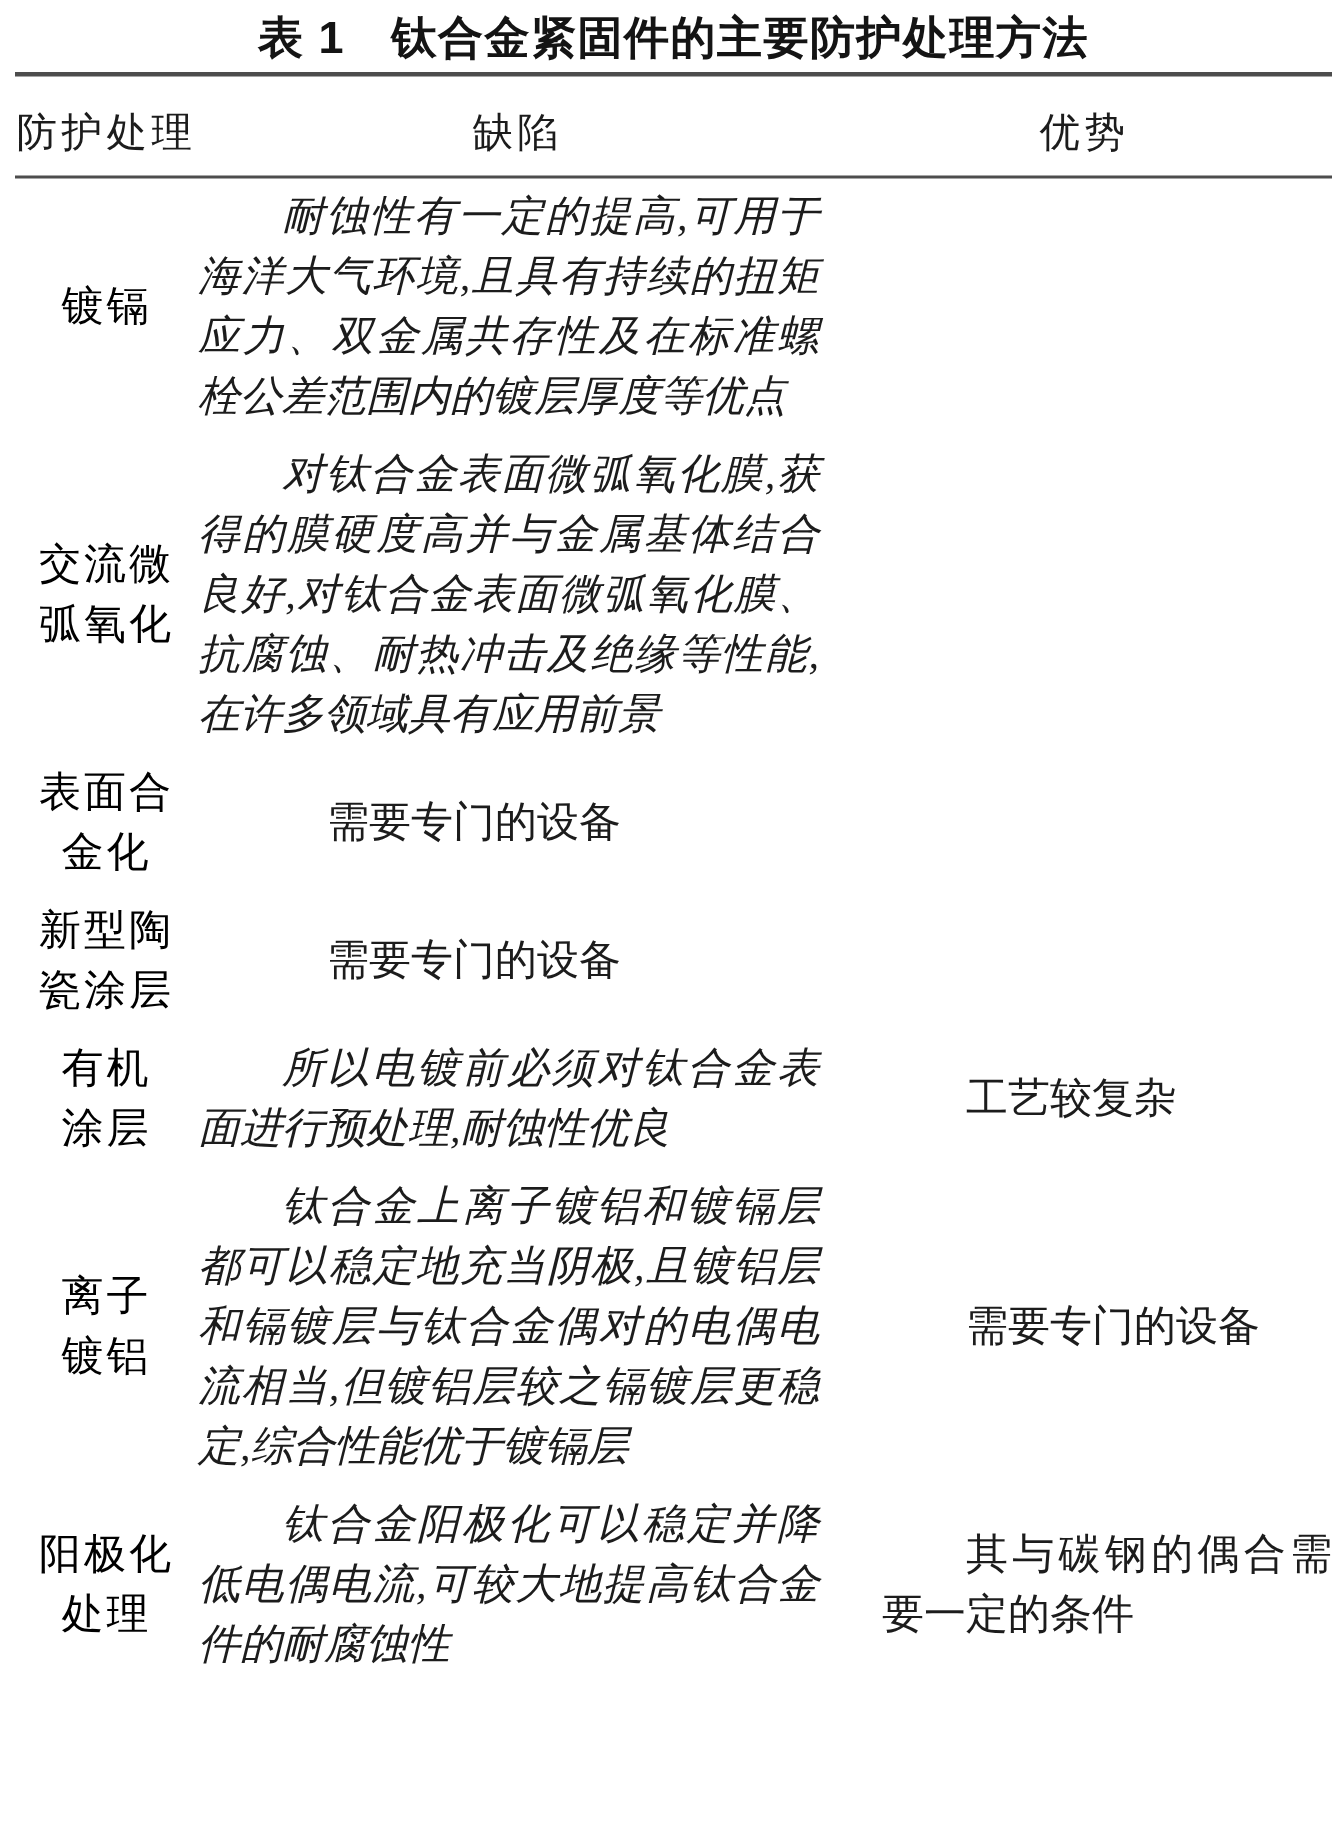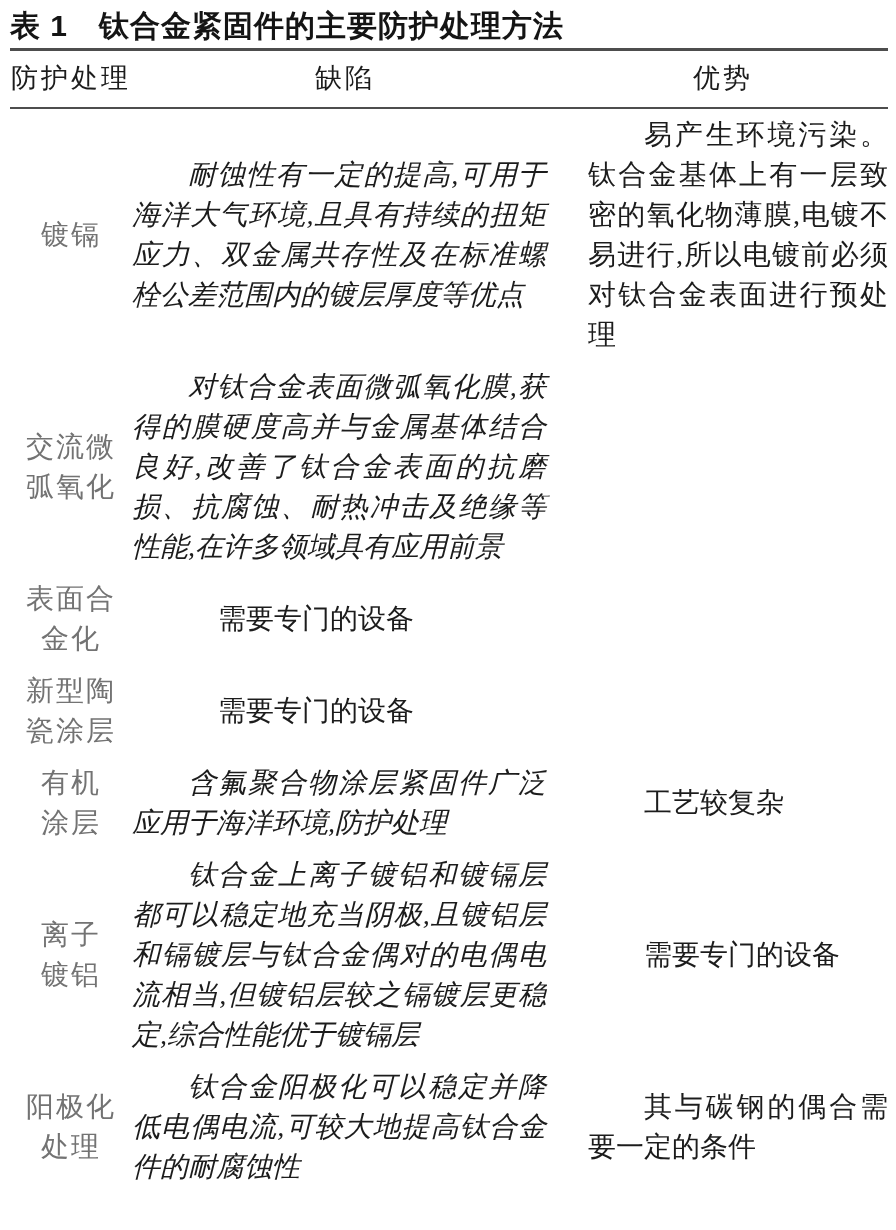--- a/index.html
+++ b/index.html
@@ -15,58 +15,58 @@
     background: #ffffff;
     color: #1c1c1c;
     font-family: "Liberation Serif", "DejaVu Serif", serif;
   }
   .table-title {
     font-family: "Liberation Sans", "DejaVu Sans", sans-serif;
     font-weight: bold;
     font-size: 30px;
     line-height: 44px;
     height: 44px;
-    text-align: left;
+    text-align: center;
     letter-spacing: 1px;
     color: #141414;
   }
   .rule {
     width: 100%;
     background: #4d4d4d;
     border: none;
   }
   .rule.thick { height: 3px; }
   .rule.thin  { height: 2px; }
 
   .grid {
     display: grid;
     grid-template-columns: 122px 426px 1fr;
     column-gap: 0;
     align-items: center;
   }
   .header-row {
-    padding: 10px 0 12px 0;
+    padding: 20px 0 12px 0;
   }
   .header-cell {
     font-size: 27px;
     line-height: 34px;
     text-align: center;
     letter-spacing: 3px;
     color: #1c1c1c;
   }
   .data-row {
     padding: 6px 0;
   }
   .cell-method {
     font-size: 28px;
     line-height: 40px;
     text-align: center;
     letter-spacing: 2px;
     white-space: pre-line;
-    color: #737373;
+    color: #000000;
   }
   .cell-adv { padding-right: 12px; font-style: italic; }
   .cell-def { padding-left: 30px; }
   .cell-adv p, .cell-def p {
     margin: 0;
     font-size: 28px;
     line-height: 40px;
     text-align: justify;
     text-justify: inter-character;
     text-indent: 2em;
@@ -89,30 +89,27 @@
   </div>
 
   <div class="rule thin"></div>
 
   <div id="table-body">
   <div class="grid data-row">
     <div class="cell-method">镀镉</div>
     <div class="cell-adv">
       <p>耐蚀性有一定的提高,可用于海洋大气环境,且具有持续的扭矩应力、双金属共存性及在标准螺栓公差范围内的镀层厚度等优点</p>
     </div>
-    <div class="cell-def">
-      <p>易产生环境污染。钛合金基体上有一层致密的氧化物薄膜,电镀不易进行,所以电镀前必须对钛合金表面进行预处理</p>
-    </div>
   </div>
 
   <div class="grid data-row">
     <div class="cell-method">交流微
 弧氧化</div>
     <div class="cell-adv">
-      <p>对钛合金表面微弧氧化膜,获得的膜硬度高并与金属基体结合良好,改善了钛合金表面的抗磨损、抗腐蚀、耐热冲击及绝缘等性能,在许多领域具有应用前景</p>
+      <p>对钛合金表面微弧氧化膜,获得的膜硬度高并与金属基体结合良好,对钛合金表面微弧氧化膜、抗腐蚀、耐热冲击及绝缘等性能,在许多领域具有应用前景</p>
     </div>
   </div>
 
   <div class="grid data-row">
     <div class="cell-method">表面合
 金化</div>
     <div class="cell-def">
       <p>需要专门的设备</p>
     </div>
   </div>
@@ -122,21 +119,21 @@
 瓷涂层</div>
     <div class="cell-def">
       <p>需要专门的设备</p>
     </div>
   </div>
 
   <div class="grid data-row">
     <div class="cell-method">有机
 涂层</div>
     <div class="cell-adv">
-      <p>含氟聚合物涂层紧固件广泛应用于海洋环境,防护处理</p>
+      <p>所以电镀前必须对钛合金表面进行预处理,耐蚀性优良</p>
     </div>
     <div class="cell-def">
       <p>工艺较复杂</p>
     </div>
   </div>
 
   <div class="grid data-row">
     <div class="cell-method">离子
 镀铝</div>
     <div class="cell-adv">

